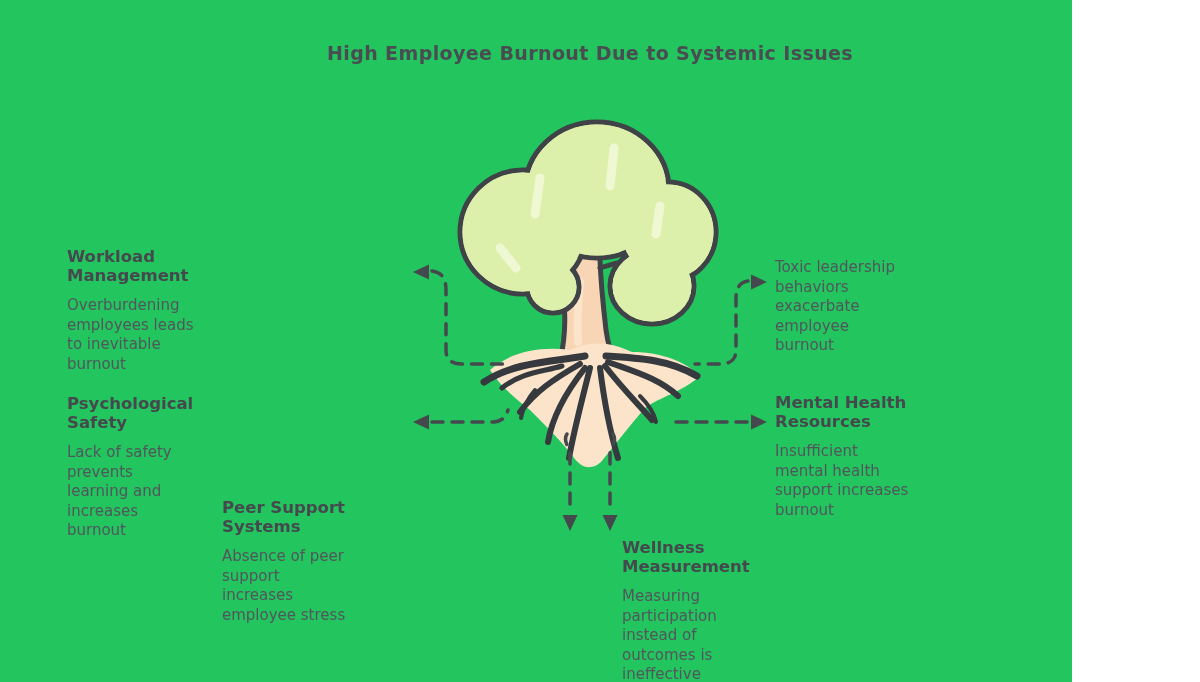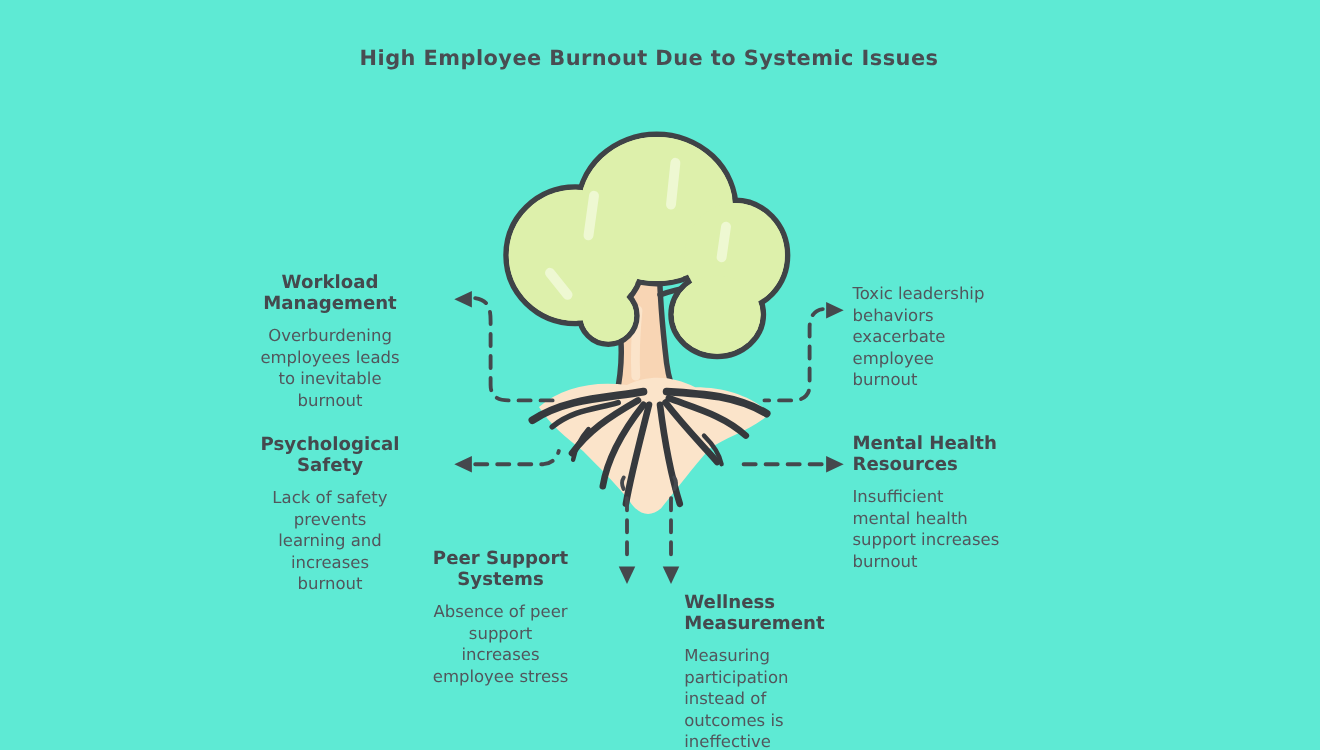--- a/index.html
+++ b/index.html
@@ -1,34 +1,34 @@
 <!DOCTYPE html>
 <html><head>
 <meta charset="utf-8">
 <style>
   html,body { margin:0; padding:0; background:#ffffff; }
   .canvas {
-    position:relative; width:1200px; height:682px; background:#5eead4;
+    position:relative; width:1072px; height:682px; background:#22c55e;
     overflow:hidden; font-family:"DejaVu Sans", sans-serif; color:#4a4e54;
   }
   .title {
     position:absolute; top:42px; left:0; width:1180px; text-align:center;
     font-size:19px; font-weight:bold; letter-spacing:0.4px; color:#494d52;
   }
   svg.art { position:absolute; left:0; top:0; }
   .node { position:absolute; }
   .node h3 {
     margin:0; font-size:16.5px; line-height:19px; font-weight:bold;
     white-space:pre-line; color:#45494e;
   }
   .node p {
     margin:11px 0 0 0; font-size:15px; line-height:19.5px;
     white-space:pre-line; color:#52565c;
   }
-  .align-right { text-align:center; }
+  .align-right { text-align:left; }
   #node-workload      { right:795px; top:247px; width:210px; }
   #node-psychological { right:795px; top:394px; width:210px; }
   #node-peer          { right:640px; top:498px; width:210px; }
   #node-wellness      { left:622px;  top:498px; width:180px;margin-top:40px; }
   #node-supportive    { left:775px;  top:247px; width:200px; }
   #node-mental        { left:775px;  top:393px; width:210px; }
 </style>
 </head>
 <body>
 

